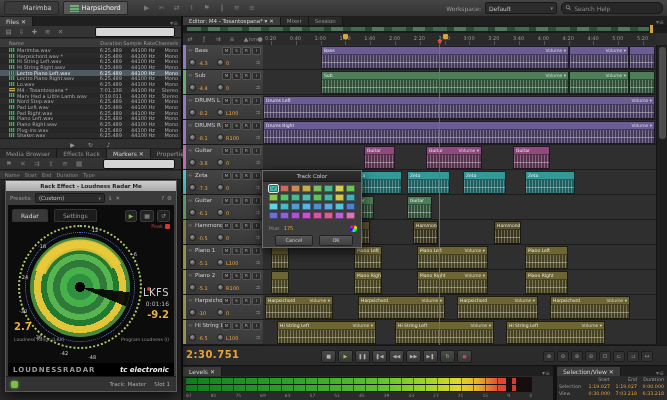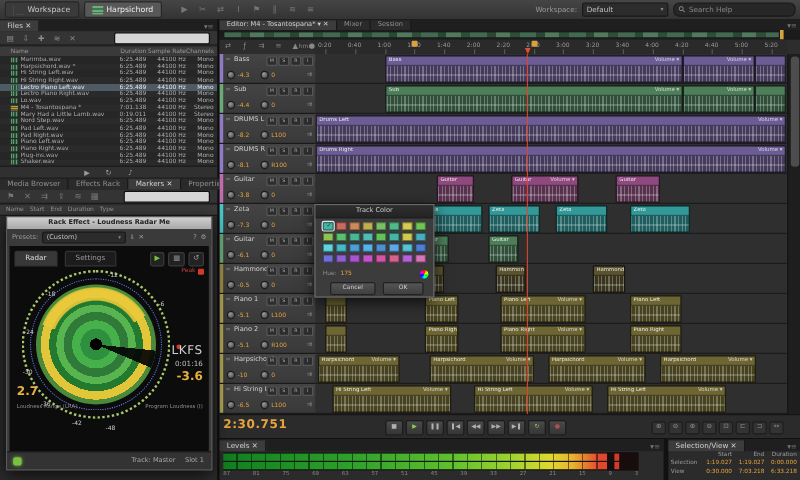--- a/index.html
+++ b/index.html
@@ -165,21 +165,21 @@
   #btn-ok{left:56px;width:32px;}
 </style>
 </head>
 <body>
 
 <div id="root">
 
   <div id="topbar">
     <div class="viewbtn">
       <span class="vicon wf"></span>
-      <span>Workspace</span>
+      <span>Marimba</span>
     </div>
     <div class="viewbtn active">
       <span class="vicon mt"></span>
       <span>Harpsichord</span>
     </div>
     <div id="topbar-tools">
         <div class="ticon">▶</div>
         <div class="ticon">✂</div>
         <div class="ticon">⇄</div>
         <div class="ticon">I</div>
@@ -408,24 +408,28 @@
             <div class="rlab" style="left: 30px; top: 22px;">-18</div>
             <div class="rlab" style="left: 12px; top: 53px;">-24</div>
             <div class="rlab" style="left: 11px; top: 87px;">-30</div>
             <div class="rlab" style="left: 26px; top: 113px;">-36</div>
             <div class="rlab" style="left: 52px; top: 129px;">-42</div>
             <div class="rlab" style="left: 80px; top: 133px;">-48</div>
           </div>
         <div id="led-right"></div>
         <div id="lkfs">LKFS</div>
         <div id="elapsed">0:01:16</div>
-        <div id="plv">-3.6</div>
+        <div id="plv">-9.2</div>
         <div id="lrav">2.7</div>
         <div id="lral">Loudness Range (LRA)</div>
         <div id="pll">Program Loudness (I)</div>
+      </div>
+      <div id="pl-brand">
+        <span id="brand-l">LOUDNESSRADAR</span>
+        <span id="brand-r">tc electronic</span>
       </div>
     </div>
     <div id="pl-footer">
       <div id="pl-power"></div>
       <div class="ftxt">
         <span>Track: Master</span>
         <span>Slot 1</span>
       </div>
     </div>
   </div>

